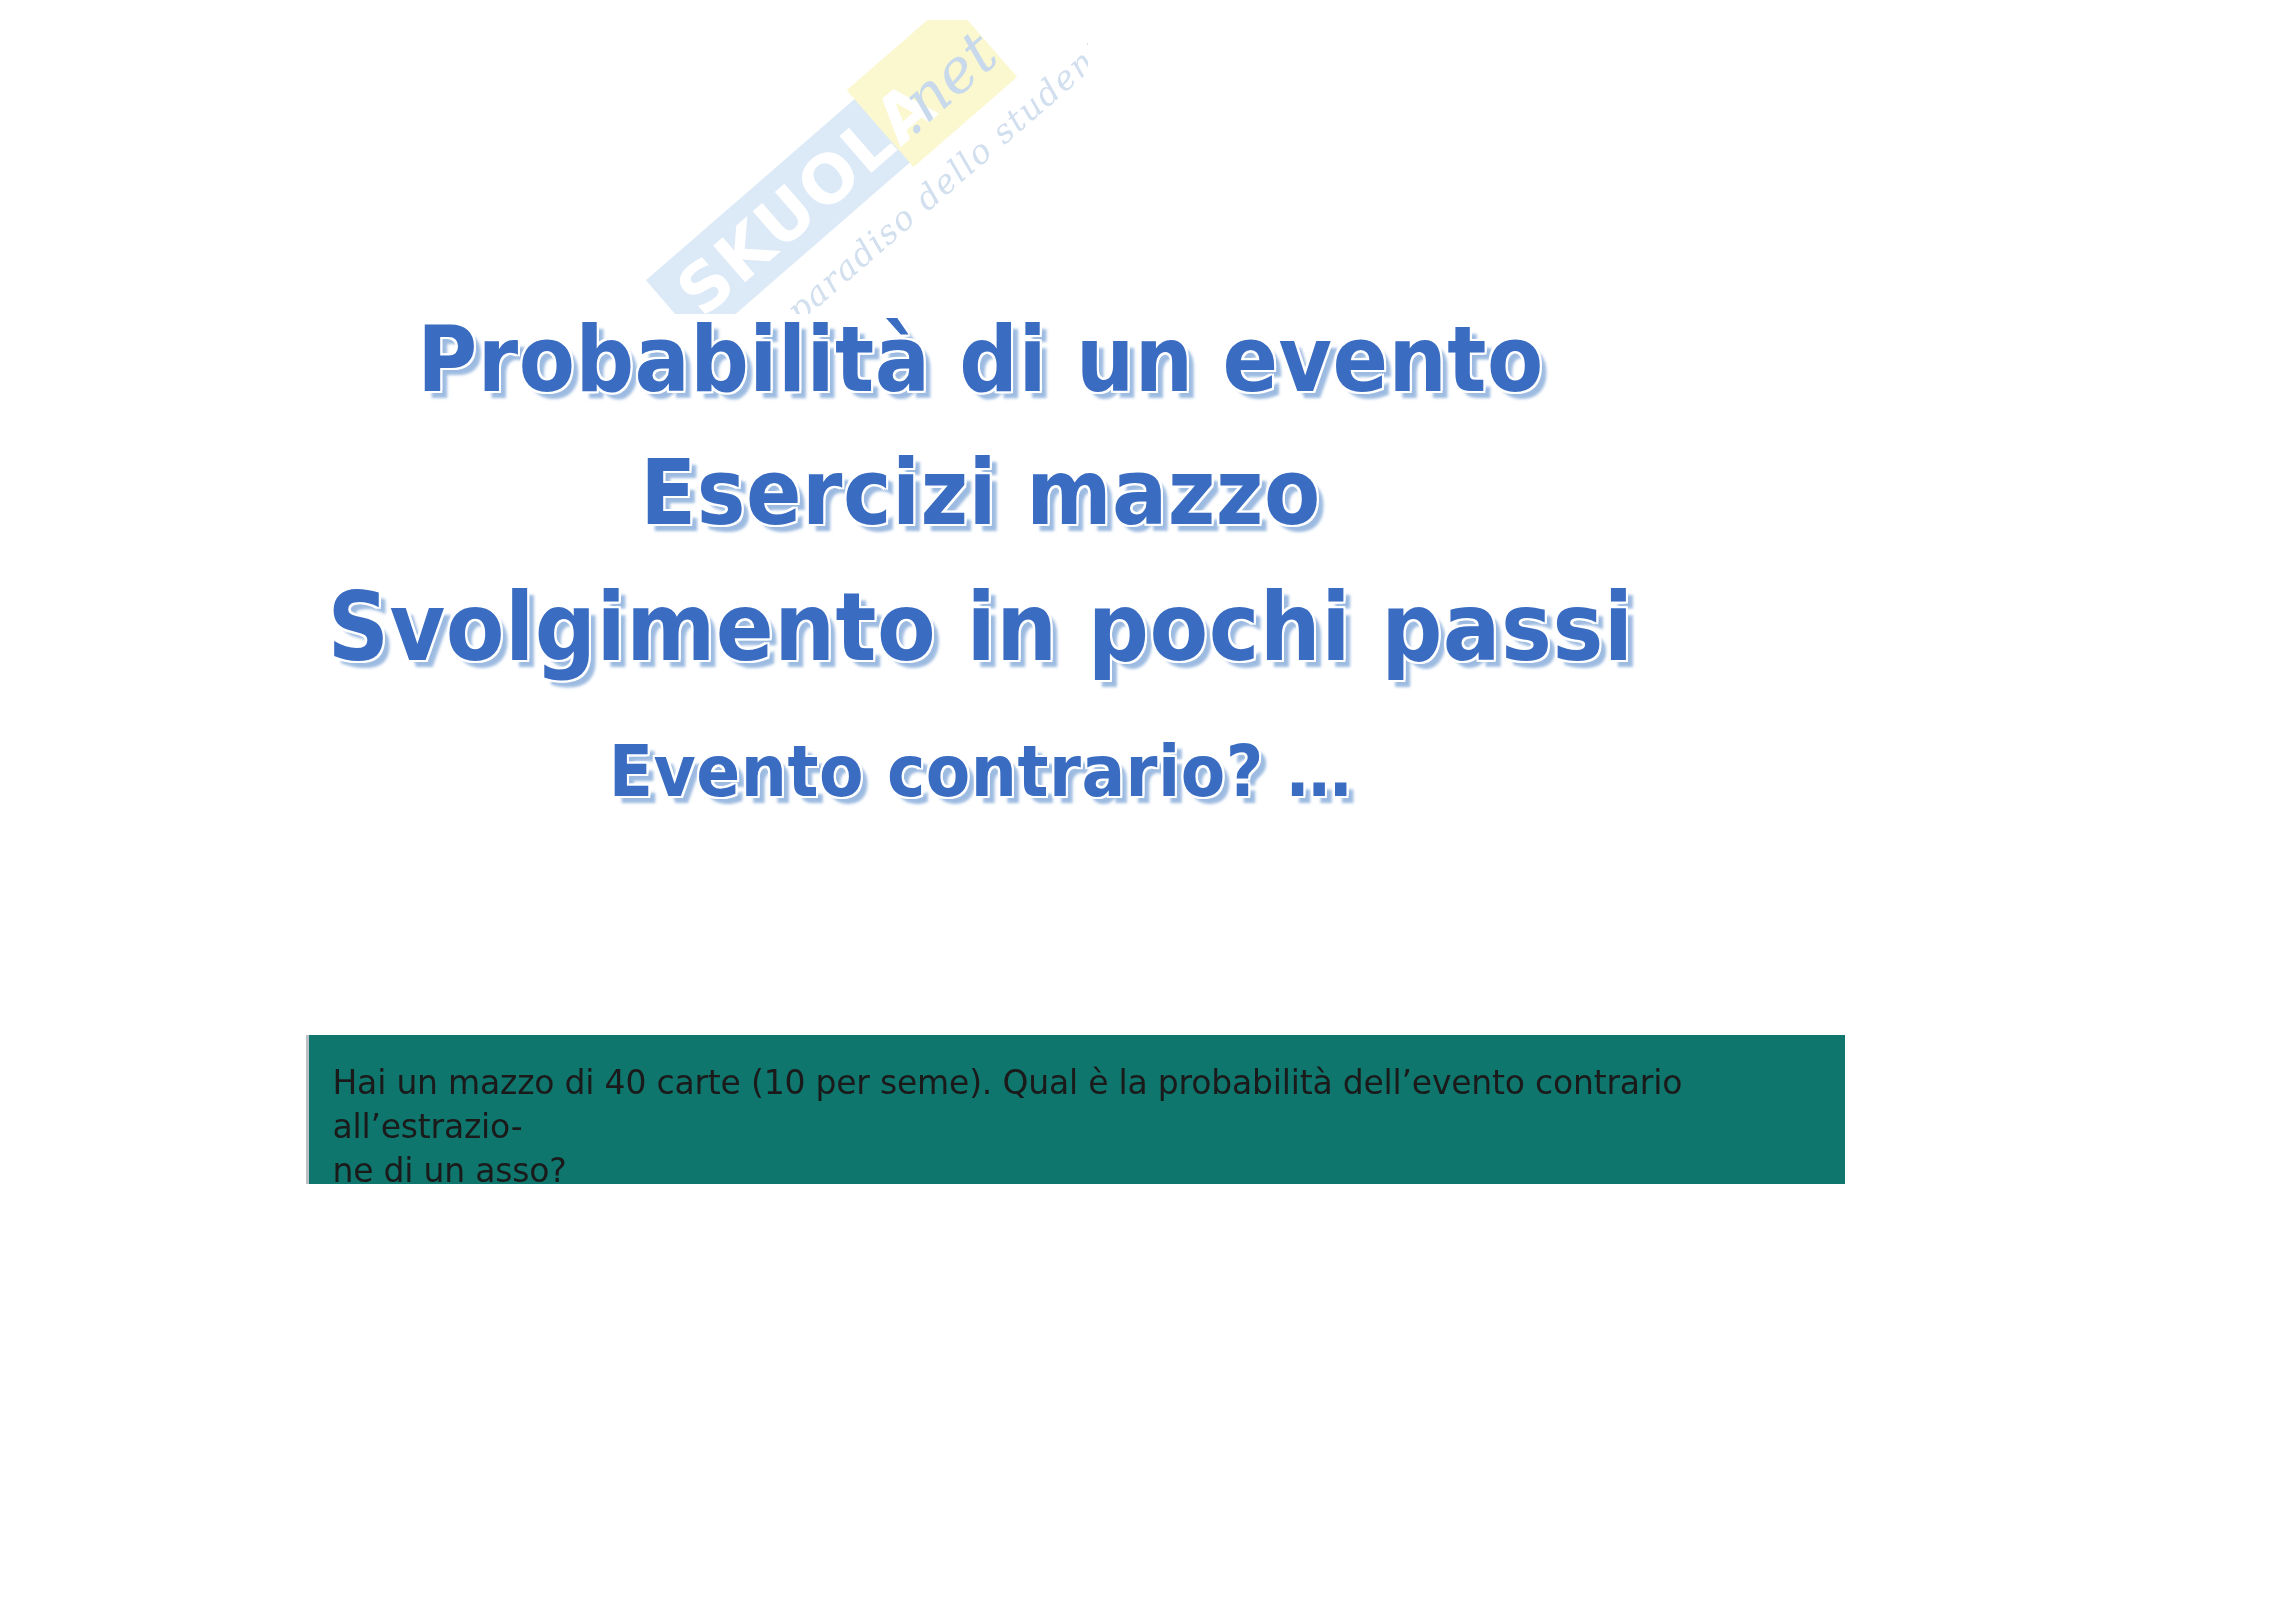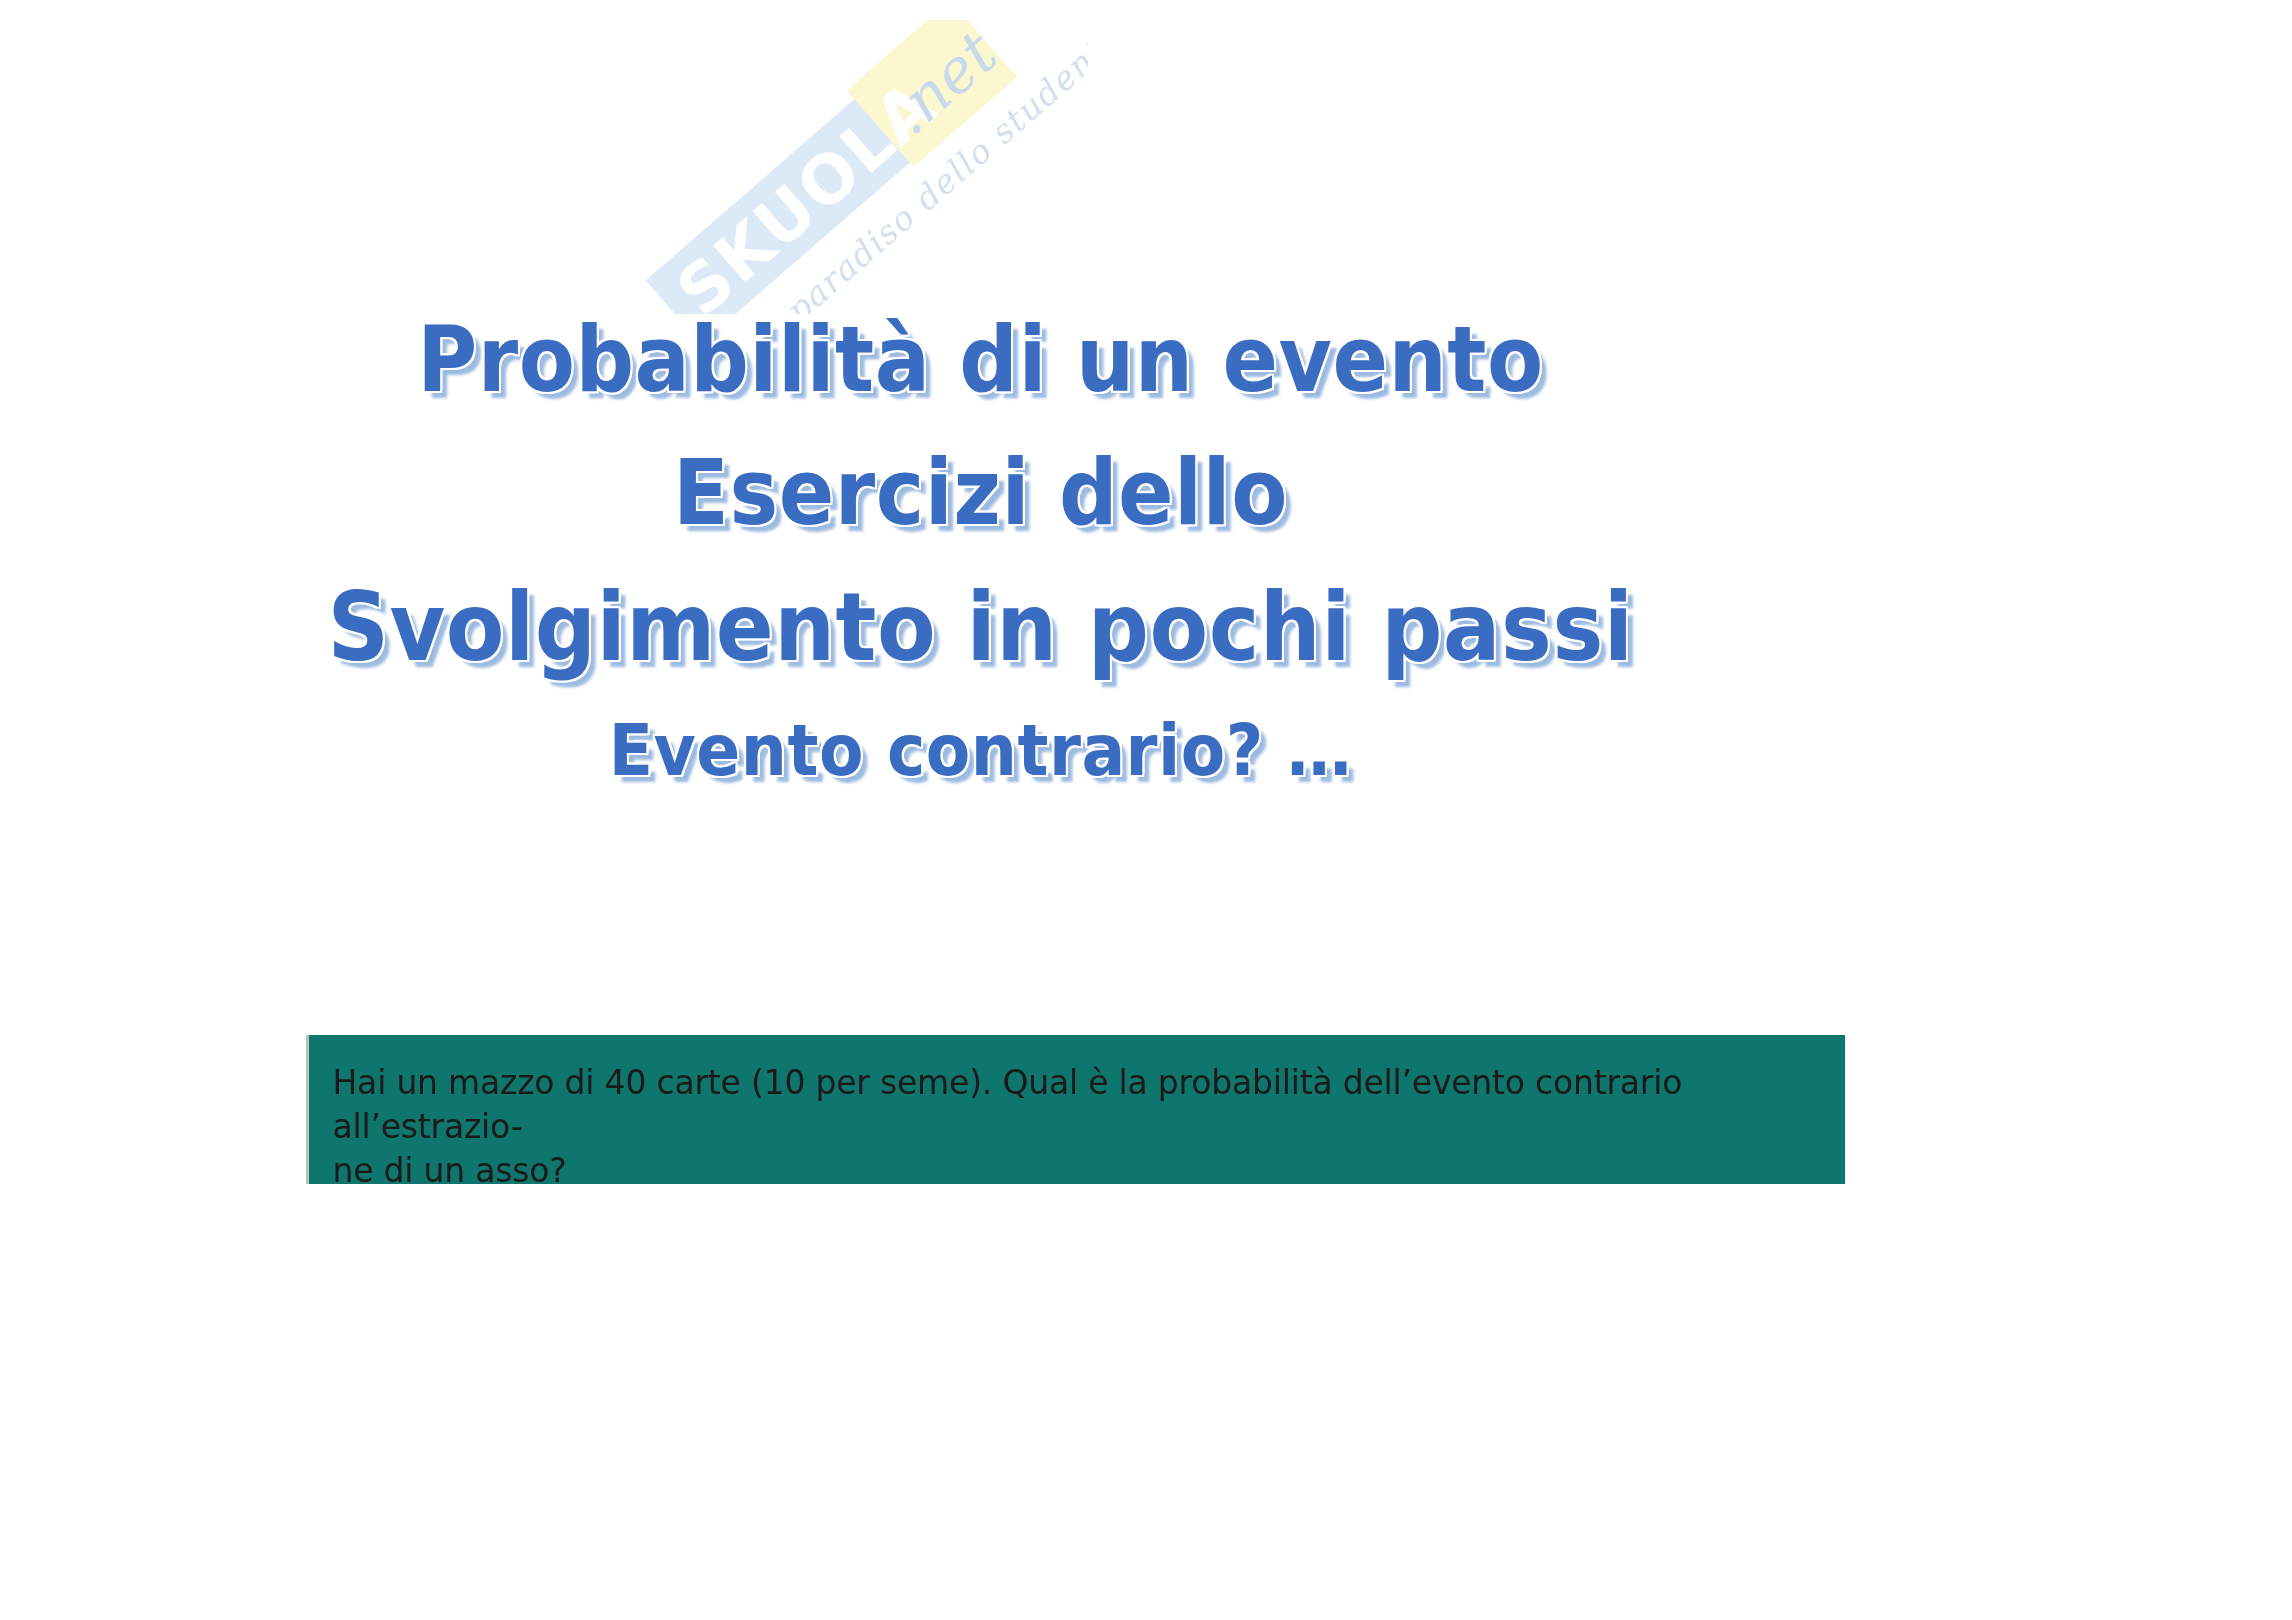--- a/index.html
+++ b/index.html
@@ -60,21 +60,21 @@
        0px -2px 0 #ffffff,
        2px  2px 0 #ffffff,
       -2px  2px 0 #ffffff,
        2px -2px 0 #ffffff,
       -2px -2px 0 #ffffff,
        6.9px  6.9px 2.9px rgba(140,175,220,0.85);
   }
 
   .title-line.l1 { font-size: 91px; margin-bottom: 42px; }
   .title-line.l2 { font-size: 91px; margin-bottom: 42px; }
-  .title-line.l3 { font-size: 95px; margin-bottom: 39px; }
+  .title-line.l3 { font-size: 95px; margin-bottom: 60px; }
   .title-line.l4 { font-size: 72px; margin-bottom: 0; }
 
   
   #exercise-box {
     position: absolute;
     left: 306px;
     top: 1035px;
     width: 1539px;
     height: 149px;
     background: #0f766e;
@@ -112,21 +112,21 @@
 
         <text x="340" y="180" fill="#c9d9ec" font-family="'DejaVu Serif', serif" font-size="62" font-style="italic">.net</text>
 
         <text x="92" y="248" fill="#d2dfee" font-family="'DejaVu Serif', serif" font-size="34" font-style="italic" letter-spacing="1.5">il paradiso dello studente</text>
       </g>
     </svg>
   </div>
 
   <div id="title-block">
     <span class="title-line l1">Probabilità di un evento</span>
-    <span class="title-line l2">Esercizi dello</span>
+    <span class="title-line l2">Esercizi mazzo</span>
     <span class="title-line l3">Svolgimento in pochi passi</span>
     <span class="title-line l4">Evento contrario? …</span>
   </div>
 
   <div id="exercise-box">
     <p id="exercise-text">Hai un mazzo di 40 carte (10 per seme). Qual è la probabilità dell’evento contrario all’estrazio-
 ne di un asso?</p>
   </div>
 
 </div>

